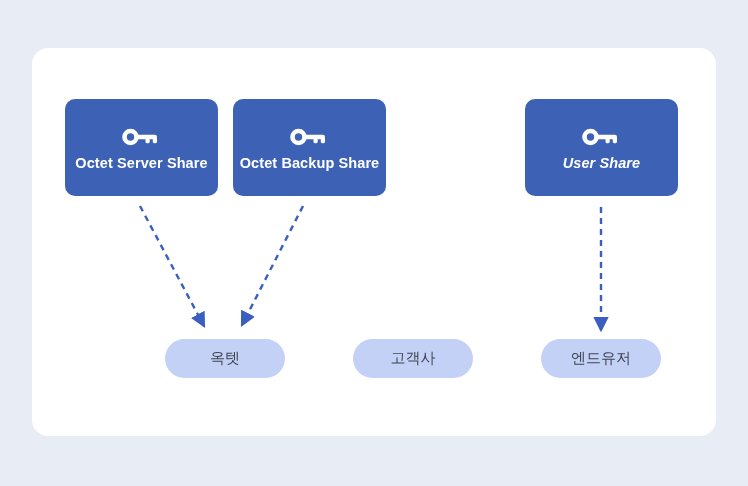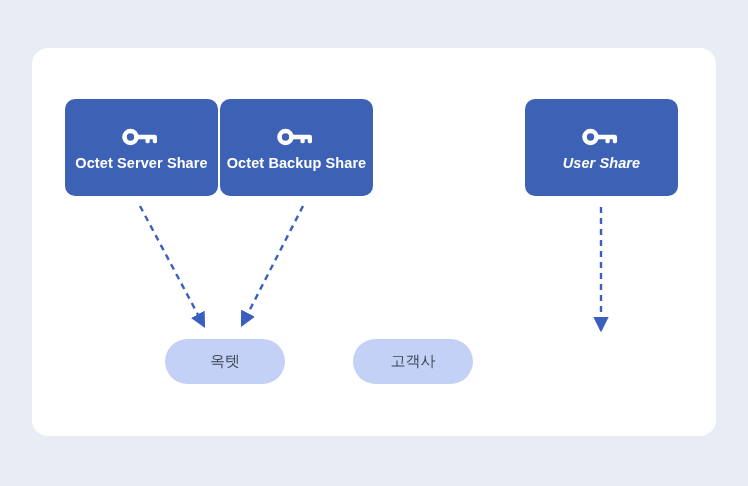--- a/index.html
+++ b/index.html
@@ -35,25 +35,25 @@
   }
   .share-box .key { width: 40px; height: 24px; display: block; }
   .share-box .share-label {
     color: #ffffff;
     font-size: 14.5px;
     font-weight: bold;
     letter-spacing: 0.1px;
     white-space: nowrap;
   }
   #box-server { left: 65px;  top: 99px; }
-  #box-backup { left: 220px; top: 99px; }
+  #box-backup { left: 233px; top: 99px; }
   #box-user   { left: 525px; top: 99px; font-style: italic; }
   .entity-pill {
     position: absolute;
-    width: 120px; height: 45px;
+    width: 120px; height: 39px;
     background: #c4d1f7;
     border-radius: 28px;
     display: flex;
     align-items: center;
     justify-content: center;
   }
   .entity-pill .entity-label {
     color: #3e4551;
     font-size: 15px;
     white-space: nowrap;
@@ -115,14 +115,17 @@
     <line x1="303" y1="206" x2="242" y2="325" stroke="#3a5fc0" stroke-width="2.4" stroke-dasharray="6 5" marker-end="url(#arrowhead)"></line>
     <line x1="601" y1="207" x2="601" y2="330" stroke="#3a5fc0" stroke-width="2.4" stroke-dasharray="6 5" marker-end="url(#arrowhead)"></line>
   </svg>
 
   <div class="entity-pill" id="pill-octet">
     <span class="entity-label">옥텟</span>
   </div>
   <div class="entity-pill" id="pill-customer">
     <span class="entity-label">고객사</span>
   </div>
+  <div class="entity-pill" id="pill-enduser">
+    <span class="entity-label">엔드유저</span>
+  </div>
 
 </div>
 
 </body></html>

